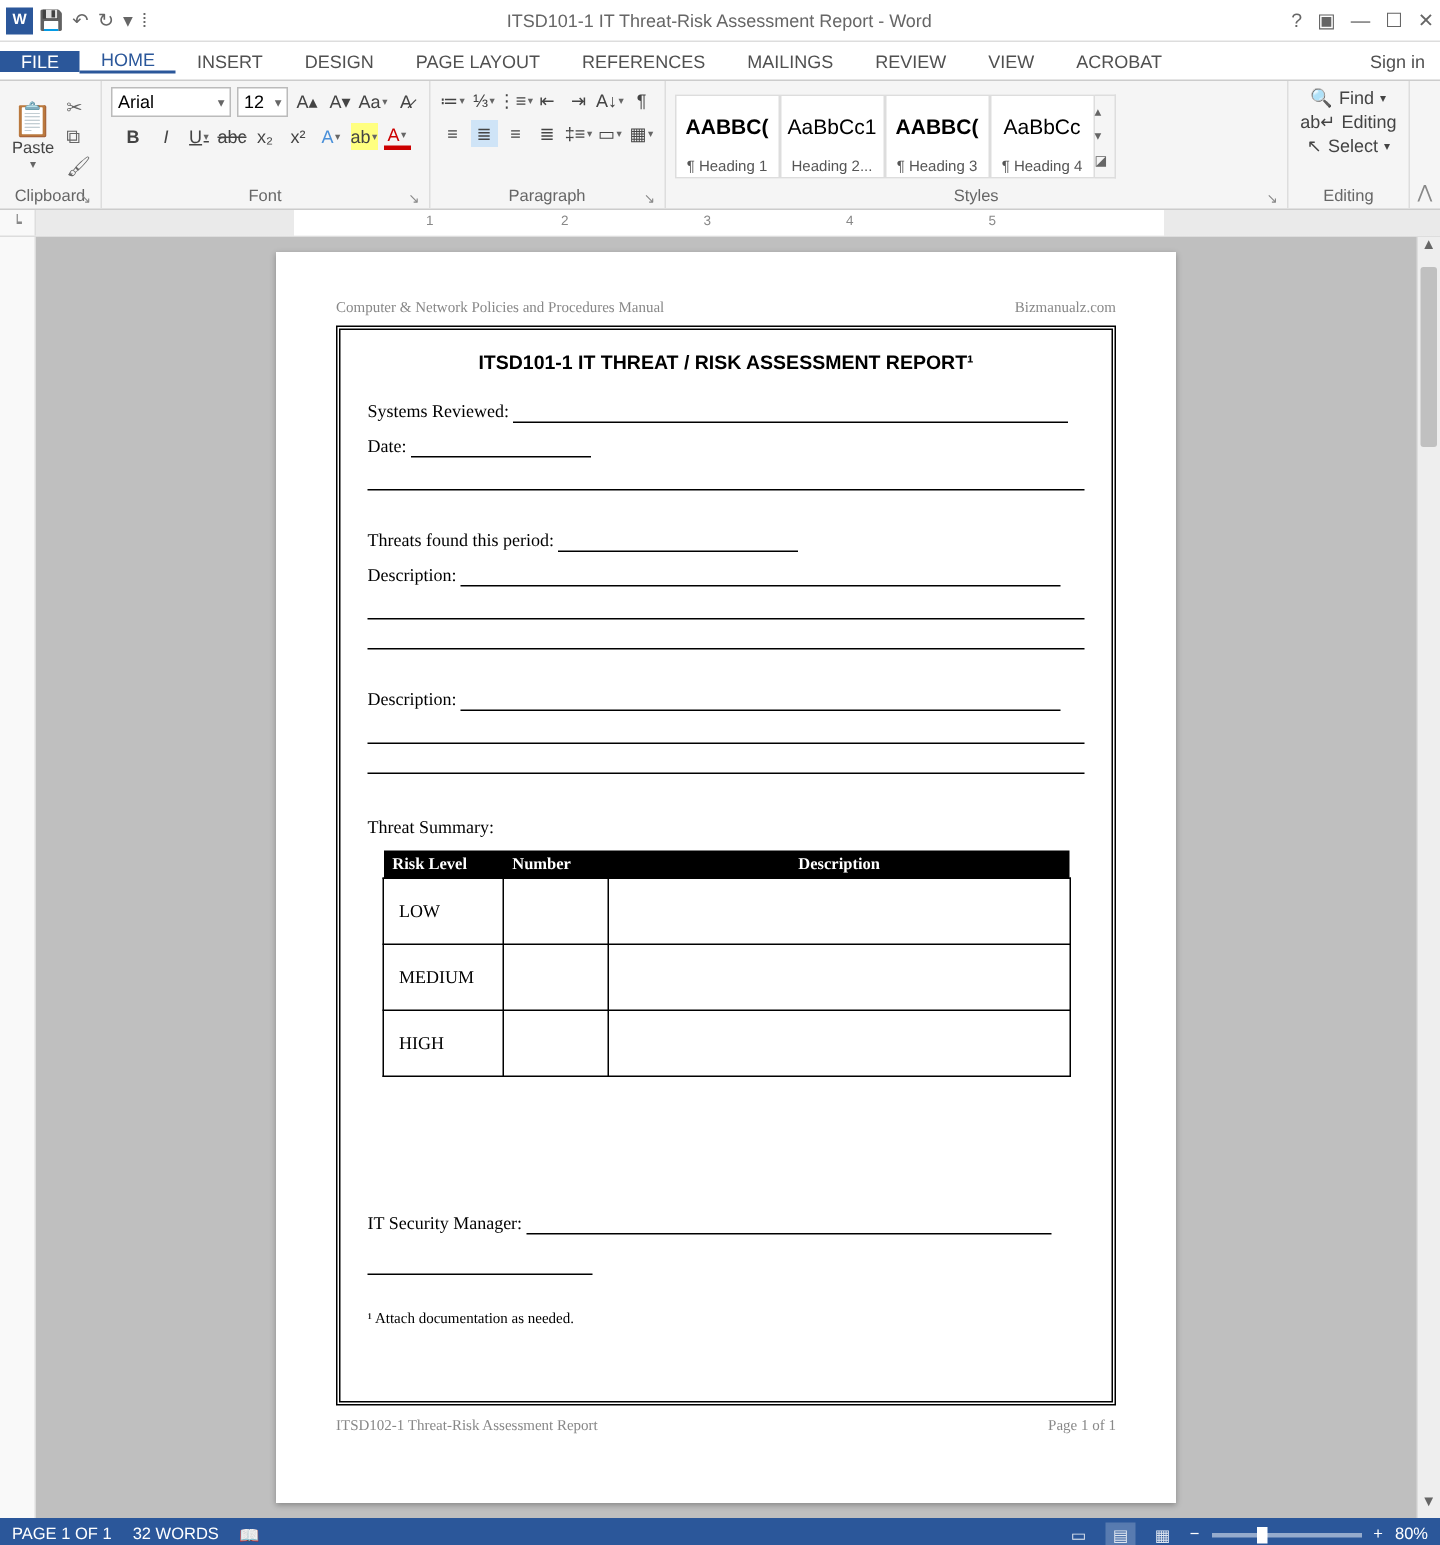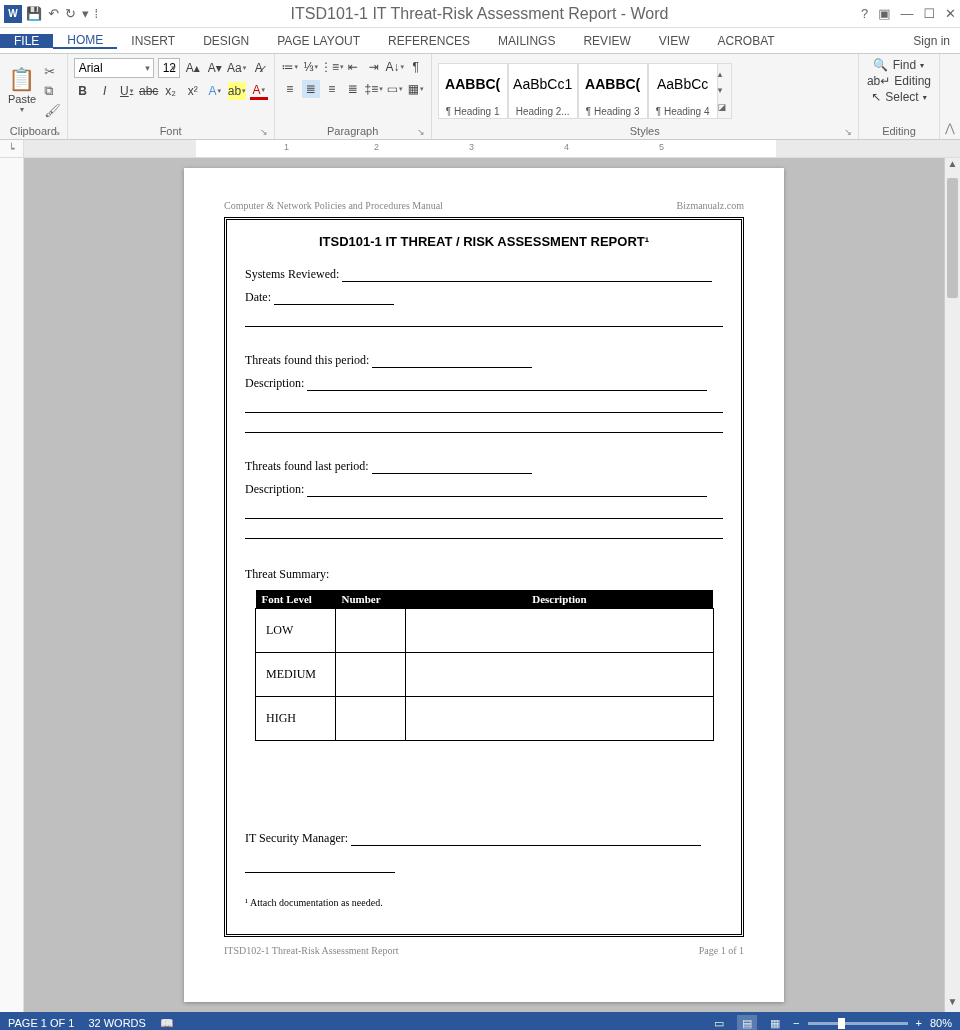--- a/index.html
+++ b/index.html
@@ -1,21 +1,21 @@
 <!DOCTYPE html>
 <html><head>
 <meta charset="utf-8">
 <style>
 * { box-sizing: border-box; margin: 0; padding: 0; }
 body { font-family: "Segoe UI", Tahoma, sans-serif; font-size: 12px; background: #fff; overflow: hidden; width: 960px; height: 1030px; }
 .titlebar { height: 28px; background: #fff; display: flex; align-items: center; padding: 0 4px; border-bottom: 1px solid #ddd; }
 .titlebar .app-icon { width: 18px; height: 18px; background: #2b579a; color: #fff; font-size: 10px; font-weight: bold; display: flex; align-items: center; justify-content: center; margin-right: 4px; }
 .qat { display: flex; gap: 6px; align-items: center; }
 .qat span { color: #666; cursor: pointer; font-size: 13px; }
-.title-text { flex: 1; text-align: center; color: #666; font-size: 16px; }
+.title-text { flex: 1; text-align: center; color: #666; font-size: 12px; }
 .win-controls { display: flex; gap: 10px; color: #666; }
 .win-controls span { cursor: pointer; font-size: 13px; }
 .tabs { height: 26px; background: #fff; display: flex; align-items: center; border-bottom: 1px solid #ccc; }
 .tab { padding: 0 14px; display: flex; align-items: center; color: #505050; font-size: 12px; cursor: pointer; text-transform: uppercase; }
 .tab.file { background: #2b579a; color: #fff; }
 .tab.active { color: #2b579a; border-bottom: 2px solid #2b579a; }
 .signin { margin-left: auto; padding: 0 10px; display: flex; align-items: center; color: #505050; font-size: 12px; }
 .ribbon { height: 86px; background: #f5f5f5; display: flex; border-bottom: 1px solid #ccc; }
 .group { border-right: 1px solid #ddd; display: flex; flex-direction: column; padding: 2px 4px 0 4px; }
 .group-body { flex: 1; display: flex; align-items: center; }
@@ -26,21 +26,21 @@
 .paste { display: flex; flex-direction: column; align-items: center; padding: 2px 4px; }
 .paste .icon { font-size: 22px; color: #d99a4a; }
 .paste .lbl { font-size: 11px; }
 .clip-side { display: flex; flex-direction: column; gap: 4px; padding: 2px; }
 .clip-side span { font-size: 13px; color: #666; }
 .font-body { display: flex; flex-direction: column; gap: 4px; padding: 2px; }
 .font-row { display: flex; gap: 4px; align-items: center; }
 .combo { background: #fff; border: 1px solid #bbb; padding: 1px 16px 1px 4px; font-size: 12px; position: relative; height: 20px; display: flex; align-items: center; }
 .combo::after { content: "▾"; position: absolute; right: 3px; font-size: 9px; color: #666; }
 .fontname { width: 80px; }
-.fontsize { width: 22px; }
+.fontsize { width: 34px; }
 .ib { width: 18px; height: 18px; display: flex; align-items: center; justify-content: center; font-size: 12px; color: #444; cursor: pointer; }
 .ib.dd::after { content: "▾"; font-size: 7px; margin-left: 1px; color: #666; }
 .para-body { display: flex; flex-direction: column; gap: 4px; padding: 2px; }
 .para-row { display: flex; gap: 3px; align-items: center; }
 .styles-body { display: flex; gap: 0; padding: 2px; }
 .style-item { width: 70px; height: 56px; border: 1px solid #ddd; background: #fff; display: flex; flex-direction: column; align-items: center; justify-content: center; cursor: pointer; }
 .style-item .preview { font-size: 14px; font-weight: bold; flex: 1; display: flex; align-items: center; }
 .style-item .nm { font-size: 10px; color: #555; padding: 1px 0; }
 .style-more { width: 14px; height: 56px; display: flex; flex-direction: column; justify-content: space-around; padding: 2px 0; color: #666; font-size: 9px; border: 1px solid #ddd; border-left: none; }
 .edit-body { display: flex; flex-direction: column; gap: 2px; padding: 2px 4px; }
@@ -259,32 +259,31 @@
         <div class="full-line"></div>
 
         <div class="sect">
           <div class="field-row"><span>Threats found this period:</span> <span class="uline" style="width:160px"></span></div>
           <div class="field-row"><span>Description:</span> <span class="uline" style="width:400px"></span></div>
           <div class="full-line"></div>
           <div class="full-line"></div>
         </div>
 
         <div class="sect">
-          <div class="field-row"><span>Threats found last period:</span> <span class="uline" style="width:160px"></span></div>
           <div class="field-row"><span>Description:</span> <span class="uline" style="width:400px"></span></div>
           <div class="full-line"></div>
           <div class="full-line"></div>
         </div>
 
         <div class="tsummary">
           <div class="field-row">Threat Summary:</div>
           <table>
             <tbody>
                 <tr>
-              <th>Font Level</th>
+              <th>Risk Level</th>
               <th>Number</th>
               <th class="desc">Description</th>
             </tr>
             <tr>
                   <td class="lvl">LOW</td>
                   <td class="num"></td>
                   <td></td>
                 </tr>
             <tr>
                   <td class="lvl">MEDIUM</td>

